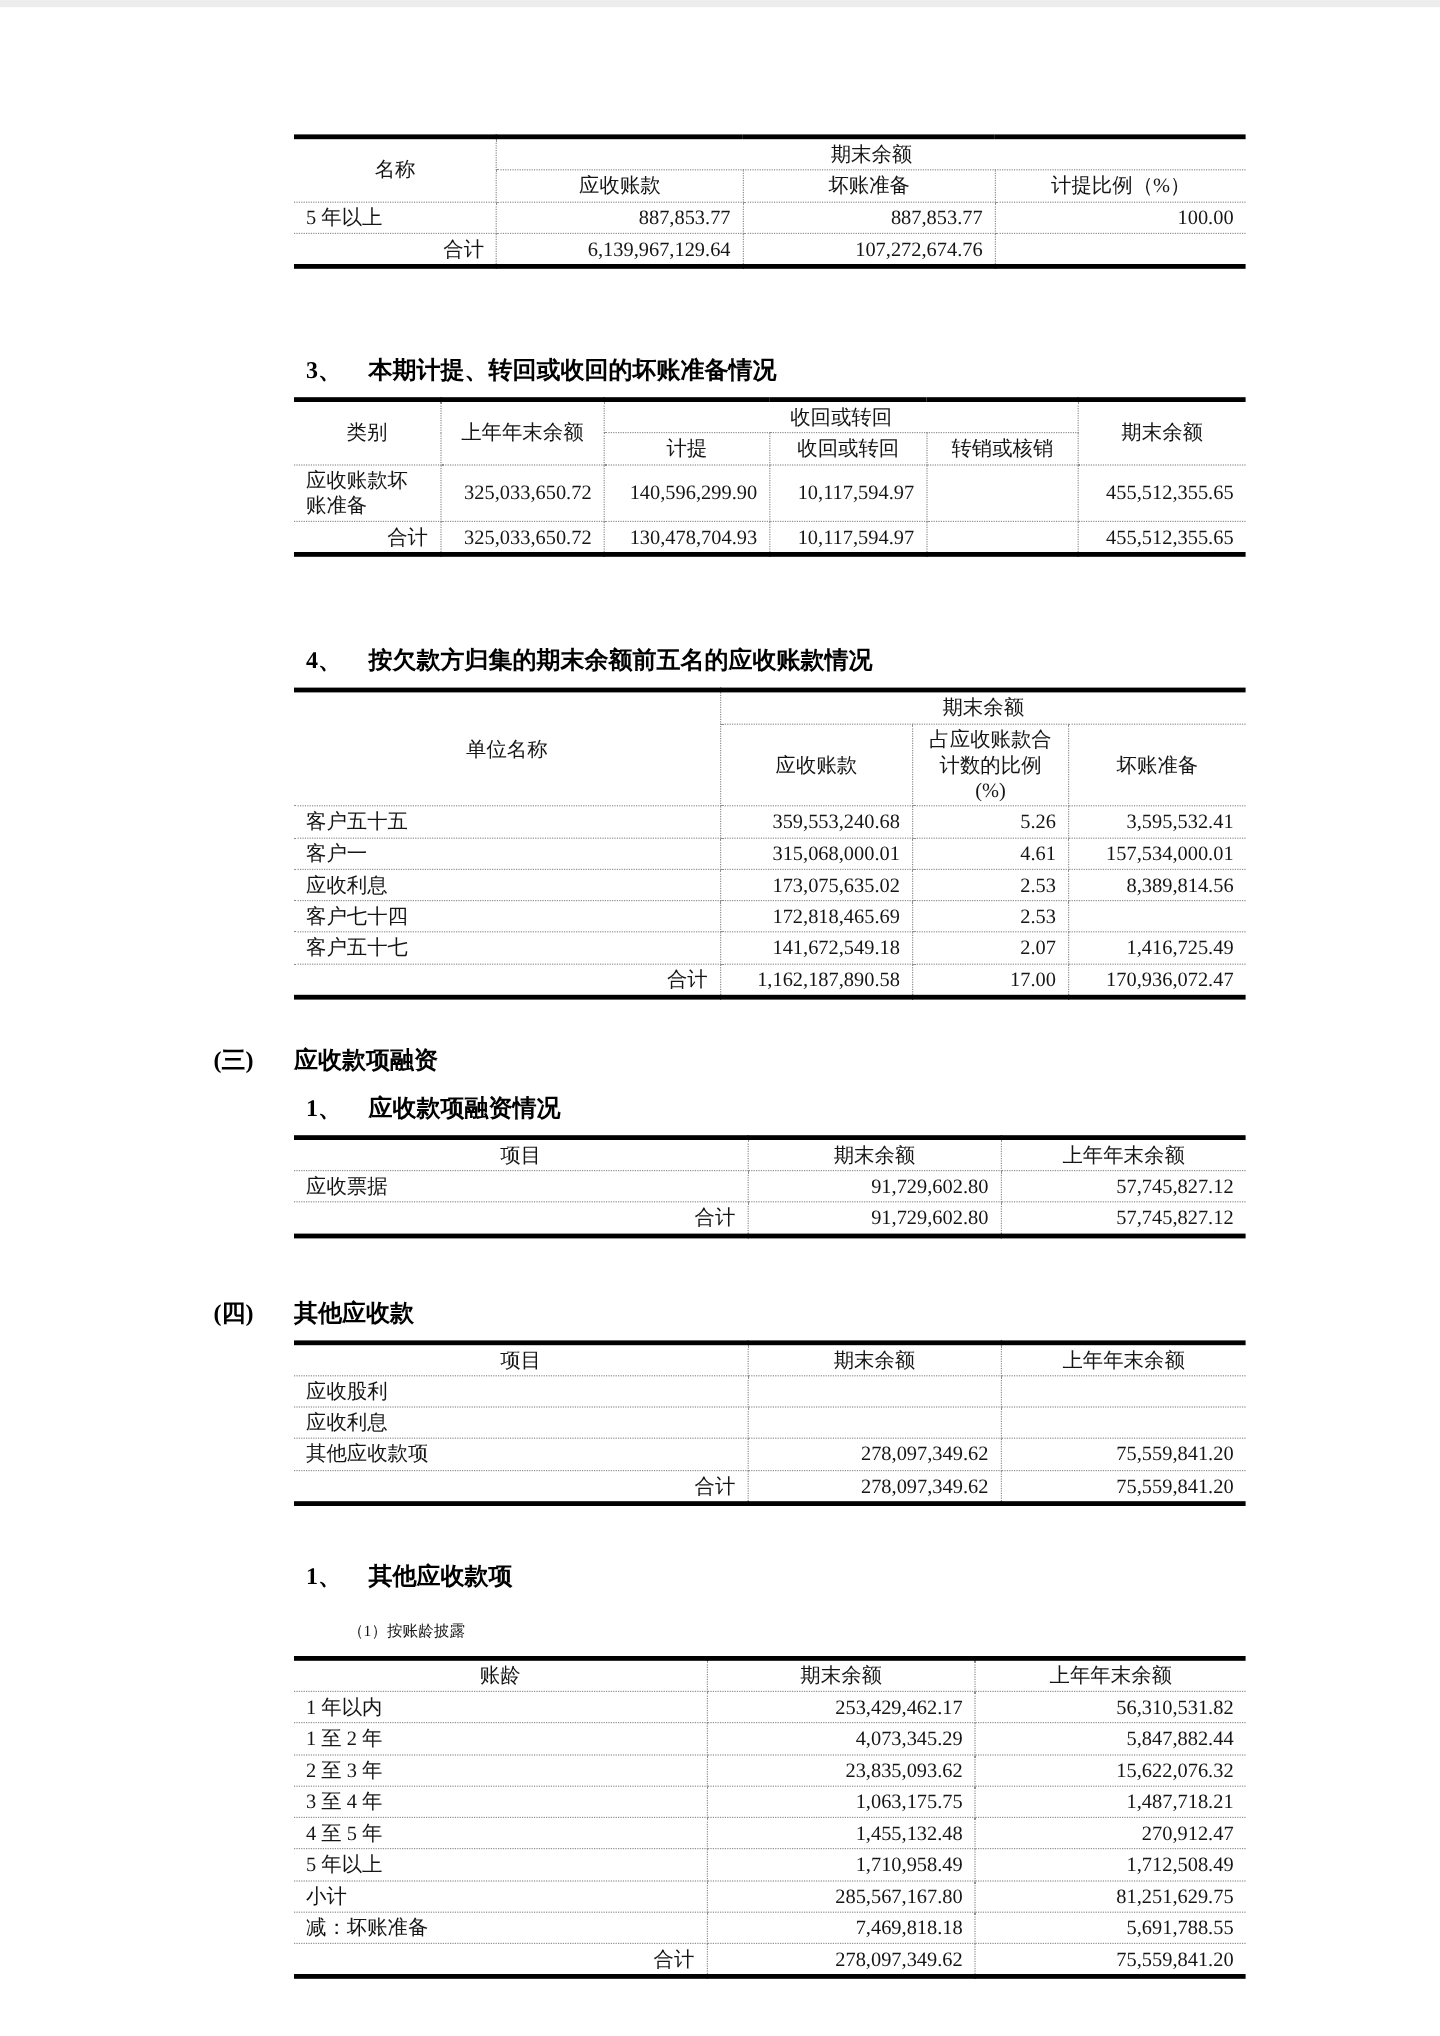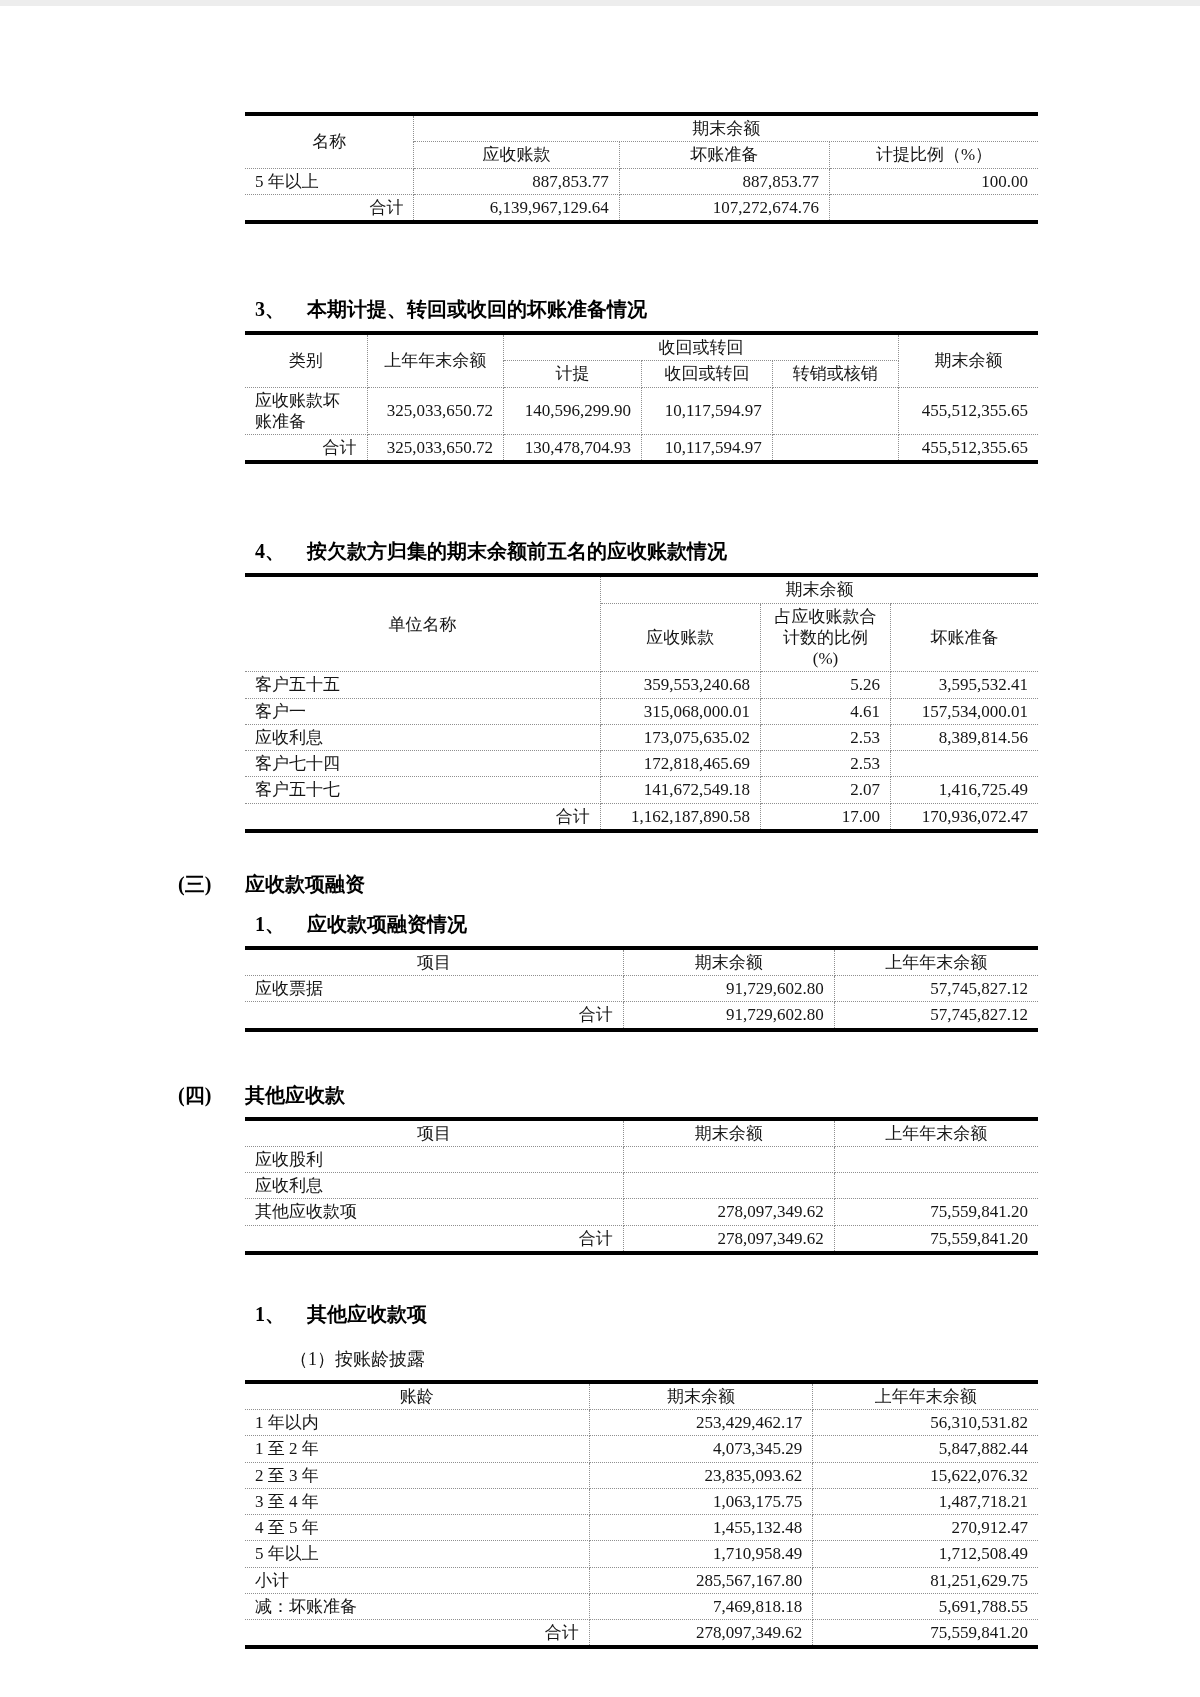--- a/index.html
+++ b/index.html
@@ -31,21 +31,21 @@
     vertical-align:middle;
   }
   td.hc{text-align:center;padding:3px 4px;}
   td.lab{text-align:left;}
   td.ctr{text-align:right;}
   td.num{text-align:right;font-variant-numeric:tabular-nums;}
 
   .sec-h{display:flex;align-items:baseline;font-weight:bold;font-size:20px;line-height:26px;color:#000;}
   .sec-h .h-num{flex:none;width:62px;padding-left:10px;box-sizing:border-box;}
   .paren-h .h-num{width:67px;margin-left:-67px;padding-left:0;}
-  .sub-cap{font-size:18px;line-height:24px;font-weight:400;padding-left:45px;}
+  .sub-cap{font-size:13px;line-height:24px;font-weight:400;padding-left:45px;}
 
   .mt-t1{margin-top:112px;}
   .mt-s3{margin-top:72px;}
   .mt-tbl{margin-top:9px;}
   .mt-s4{margin-top:74px;}
   .mt-s5{margin-top:38px;}
   .mt-s5sub{margin-top:14px;}
   .mt-s6{margin-top:50px;}
   .mt-s7{margin-top:46px;}
   .mt-s7sub{margin-top:20px;}

